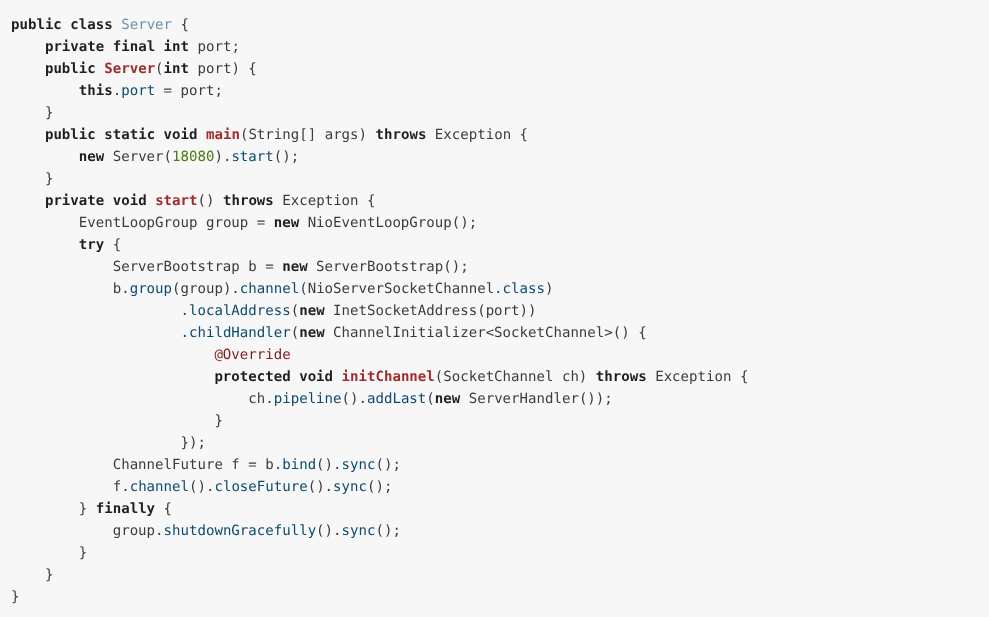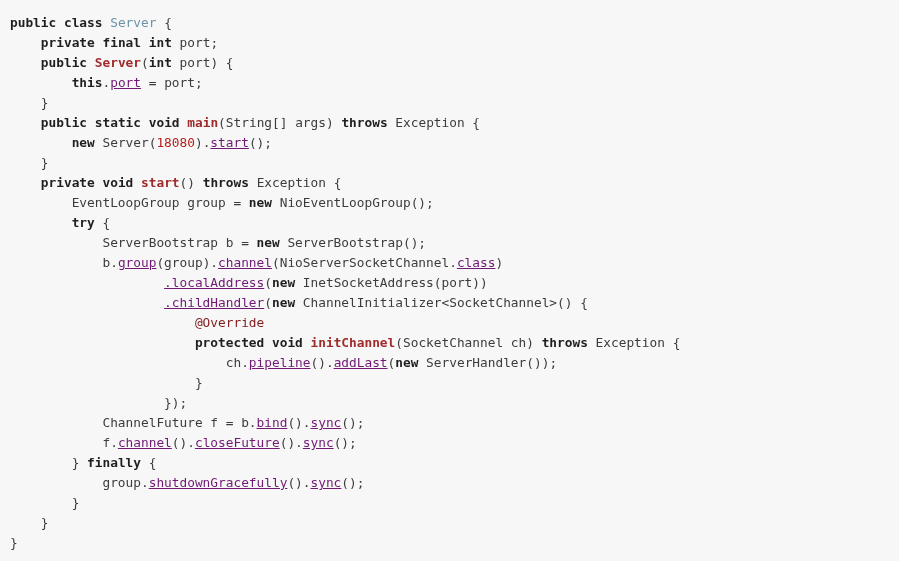--- a/index.html
+++ b/index.html
@@ -31,22 +31,22 @@
     height: 20px;
     white-space: pre;
     color: #3c3c3c;
     letter-spacing: 0px;
   }
   
   .t-plain    { color: #3c3c3c; }
   .t-kw       { color: #1f1f1f; font-weight: bold; }
   .t-decl     { color: #a02b2b; font-weight: bold; }
   .t-type     { color: #6d92a8; }
-  .t-call     { color: #701a75; text-decoration: underline; }
-  .t-num      { color: #b91c1c; margin-top: 24px; }
+  .t-call     { color: #0c4a6e; }
+  .t-num      { color: #4d7c0f; margin-top: 24px; }
   .t-anno     { color: #7f1d1d; }
 </style>
 </head>
 <body>
 
 <div id="code-listing">
   <pre id="code-body" style="margin:0;padding:0;"><div class="code-line"><span class="t-plain"></span><span class="t-kw">public</span><span class="t-plain"> </span><span class="t-kw">class</span><span class="t-plain"> </span><span class="t-type">Server</span><span class="t-plain"> {</span></div><div class="code-line"><span class="t-plain">    </span><span class="t-kw">private</span><span class="t-plain"> </span><span class="t-kw">final</span><span class="t-plain"> </span><span class="t-kw">int</span><span class="t-plain"> port;</span></div><div class="code-line"><span class="t-plain">    </span><span class="t-kw">public</span><span class="t-plain"> </span><span class="t-decl">Server</span><span class="t-plain">(</span><span class="t-kw">int</span><span class="t-plain"> port) {</span></div><div class="code-line"><span class="t-plain">        </span><span class="t-kw">this</span><span class="t-plain">.</span><span class="t-call">port</span><span class="t-plain"> = port;</span></div><div class="code-line"><span class="t-plain">    </span><span class="t-plain">}</span></div><div class="code-line"><span class="t-plain">    </span><span class="t-kw">public</span><span class="t-plain"> </span><span class="t-kw">static</span><span class="t-plain"> </span><span class="t-kw">void</span><span class="t-plain"> </span><span class="t-decl">main</span><span class="t-plain">(String[] args) </span><span class="t-kw">throws</span><span class="t-plain"> Exception {</span></div><div class="code-line"><span class="t-plain">        </span><span class="t-kw">new</span><span class="t-plain"> Server(</span><span class="t-num">18080</span><span class="t-plain">).</span><span class="t-call">start</span><span class="t-plain">();</span></div><div class="code-line"><span class="t-plain">    </span><span class="t-plain">}</span></div><div class="code-line"><span class="t-plain">    </span><span class="t-kw">private</span><span class="t-plain"> </span><span class="t-kw">void</span><span class="t-plain"> </span><span class="t-decl">start</span><span class="t-plain">() </span><span class="t-kw">throws</span><span class="t-plain"> Exception {</span></div><div class="code-line"><span class="t-plain">        </span><span class="t-plain">EventLoopGroup group = </span><span class="t-kw">new</span><span class="t-plain"> NioEventLoopGroup();</span></div><div class="code-line"><span class="t-plain">        </span><span class="t-kw">try</span><span class="t-plain"> {</span></div><div class="code-line"><span class="t-plain">            </span><span class="t-plain">ServerBootstrap b = </span><span class="t-kw">new</span><span class="t-plain"> ServerBootstrap();</span></div><div class="code-line"><span class="t-plain">            </span><span class="t-plain">b.</span><span class="t-call">group</span><span class="t-plain">(group).</span><span class="t-call">channel</span><span class="t-plain">(NioServerSocketChannel.</span><span class="t-call">class</span><span class="t-plain">)</span></div><div class="code-line"><span class="t-plain">                    </span><span class="t-call">.localAddress</span><span class="t-plain">(</span><span class="t-kw">new</span><span class="t-plain"> InetSocketAddress(port))</span></div><div class="code-line"><span class="t-plain">                    </span><span class="t-call">.childHandler</span><span class="t-plain">(</span><span class="t-kw">new</span><span class="t-plain"> ChannelInitializer&lt;SocketChannel&gt;() {</span></div><div class="code-line"><span class="t-plain">                        </span><span class="t-anno">@Override</span></div><div class="code-line"><span class="t-plain">                        </span><span class="t-kw">protected</span><span class="t-plain"> </span><span class="t-kw">void</span><span class="t-plain"> </span><span class="t-decl">initChannel</span><span class="t-plain">(SocketChannel ch) </span><span class="t-kw">throws</span><span class="t-plain"> Exception {</span></div><div class="code-line"><span class="t-plain">                            </span><span class="t-plain">ch.</span><span class="t-call">pipeline</span><span class="t-plain">().</span><span class="t-call">addLast</span><span class="t-plain">(</span><span class="t-kw">new</span><span class="t-plain"> ServerHandler());</span></div><div class="code-line"><span class="t-plain">                        </span><span class="t-plain">}</span></div><div class="code-line"><span class="t-plain">                    </span><span class="t-plain">});</span></div><div class="code-line"><span class="t-plain">            </span><span class="t-plain">ChannelFuture f = b.</span><span class="t-call">bind</span><span class="t-plain">().</span><span class="t-call">sync</span><span class="t-plain">();</span></div><div class="code-line"><span class="t-plain">            </span><span class="t-plain">f.</span><span class="t-call">channel</span><span class="t-plain">().</span><span class="t-call">closeFuture</span><span class="t-plain">().</span><span class="t-call">sync</span><span class="t-plain">();</span></div><div class="code-line"><span class="t-plain">        </span><span class="t-plain">} </span><span class="t-kw">finally</span><span class="t-plain"> {</span></div><div class="code-line"><span class="t-plain">            </span><span class="t-plain">group.</span><span class="t-call">shutdownGracefully</span><span class="t-plain">().</span><span class="t-call">sync</span><span class="t-plain">();</span></div><div class="code-line"><span class="t-plain">        </span><span class="t-plain">}</span></div><div class="code-line"><span class="t-plain">    </span><span class="t-plain">}</span></div><div class="code-line"><span class="t-plain"></span><span class="t-plain">}</span></div></pre>
 </div>
 
 </body></html>

